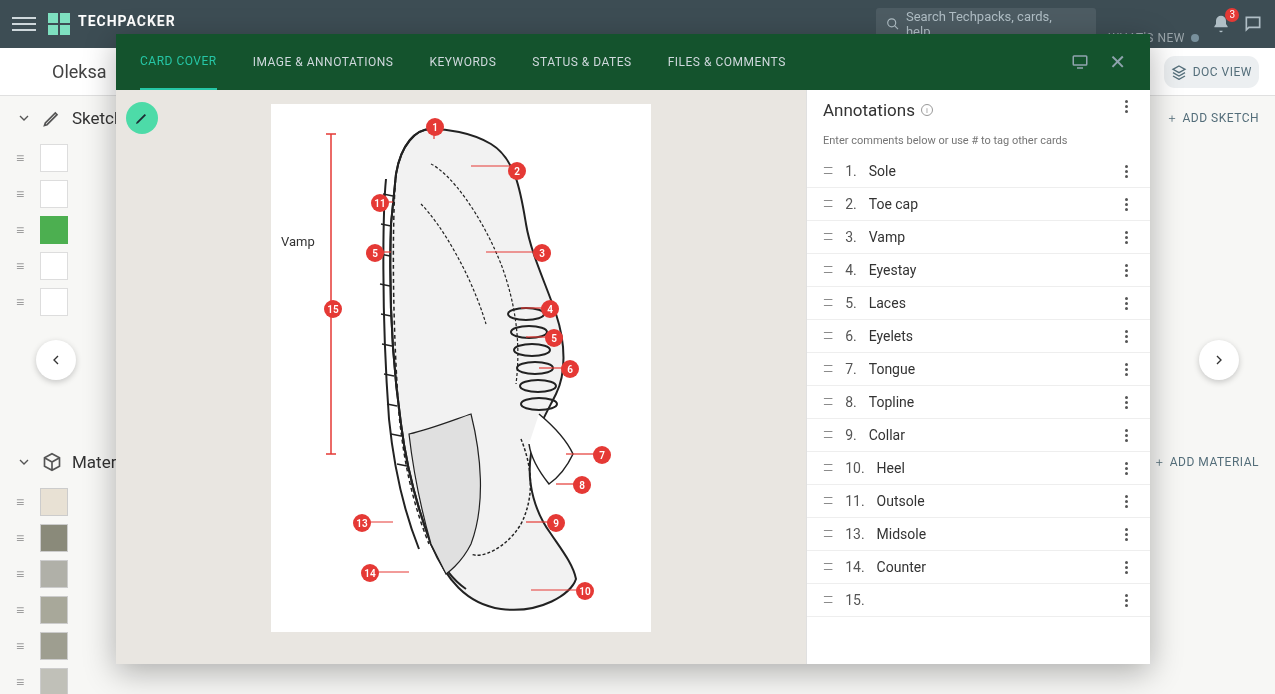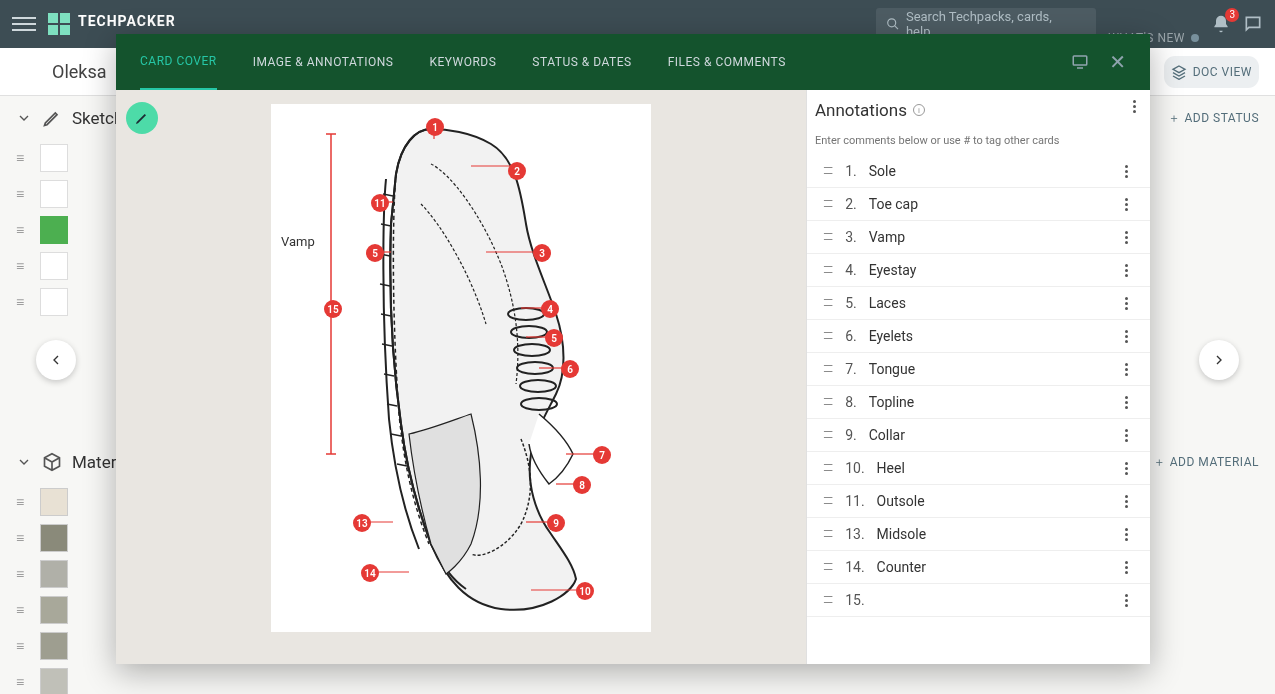--- a/index.html
+++ b/index.html
@@ -60,21 +60,21 @@
 .edit-fab { position: absolute; top: 12px; left: 10px; width: 32px; height: 32px; background: #4ddba8; border-radius: 50%; display: flex; align-items: center; justify-content: center; cursor: pointer; z-index: 2; }
 .edit-fab svg { width: 16px; height: 16px; fill: #1c2b33; }
 
 .image-panel { flex: 1; display: flex; align-items: flex-start; justify-content: center; padding: 14px 0 0 0; }
 .shoe-canvas { width: 380px; height: 528px; background: #fff; position: relative; }
 .shoe-svg { width: 100%; height: 100%; }
 .pin { width: 18px; height: 18px; background: #e53935; border-radius: 50%; color: #fff; font-size: 10px; display: flex; align-items: center; justify-content: center; position: absolute; font-weight: 600; }
 .vamp-label { position: absolute; left: 10px; top: 130px; font-size: 13px; color: #333; }
 
 .annot-panel { width: 344px; background: #fff; display: flex; flex-direction: column; border-left: 1px solid #e0e0e0; }
-.annot-header { padding: 10px 8px 8px; display: flex; align-items: flex-start; }
+.annot-header { padding: 10px 16px 8px; display: flex; align-items: flex-start; }
 .annot-title { font-size: 17px; color: #333; display: flex; align-items: center; gap: 6px; }
 .info-circle { width: 12px; height: 12px; border: 1px solid #999; border-radius: 50%; font-size: 8px; color: #999; display: flex; align-items: center; justify-content: center; }
 .annot-sub { font-size: 11px; color: #757575; margin-top: 14px; }
 .annot-header .kebab { margin-left: auto; }
 .kebab { width: 16px; display: flex; flex-direction: column; gap: 2px; align-items: center; cursor: pointer; }
 .kebab span { width: 3px; height: 3px; background: #555; border-radius: 50%; }
 
 .annot-list { flex: 1; overflow-y: auto; }
 .annot-item { display: flex; align-items: center; padding: 8px 16px; border-bottom: 1px solid #eee; gap: 12px; font-size: 14px; color: #333; }
 .annot-drag { color: #888; font-size: 13px; display: flex; flex-direction: column; gap: 2px; line-height: 4px; }
@@ -141,21 +141,21 @@
 
 <div class="content-bg">
   <div class="section-header">
     <svg class="chevron" viewBox="0 0 24 24" fill="none" stroke="#555" stroke-width="2">
         <path d="M6 9l6 6 6-6"></path>
       </svg>
     <svg width="20" height="20" viewBox="0 0 24 24" fill="none" stroke="#555" stroke-width="2">
         <path d="M3 21l3-1 12-12-2-2L4 18l-1 3z"></path>
       </svg>
     <span class="section-title">Sketch</span>
-    <div class="add-btn">＋ <span>ADD STATUS</span></div>
+    <div class="add-btn">＋ <span>ADD SKETCH</span></div>
   </div>
   <div class="thumbs">
     <div class="thumb-row">
         <span class="drag-handle">≡</span>
         <div class="thumb"></div>
       </div>
     <div class="thumb-row">
         <span class="drag-handle">≡</span>
         <div class="thumb"></div>
       </div>

